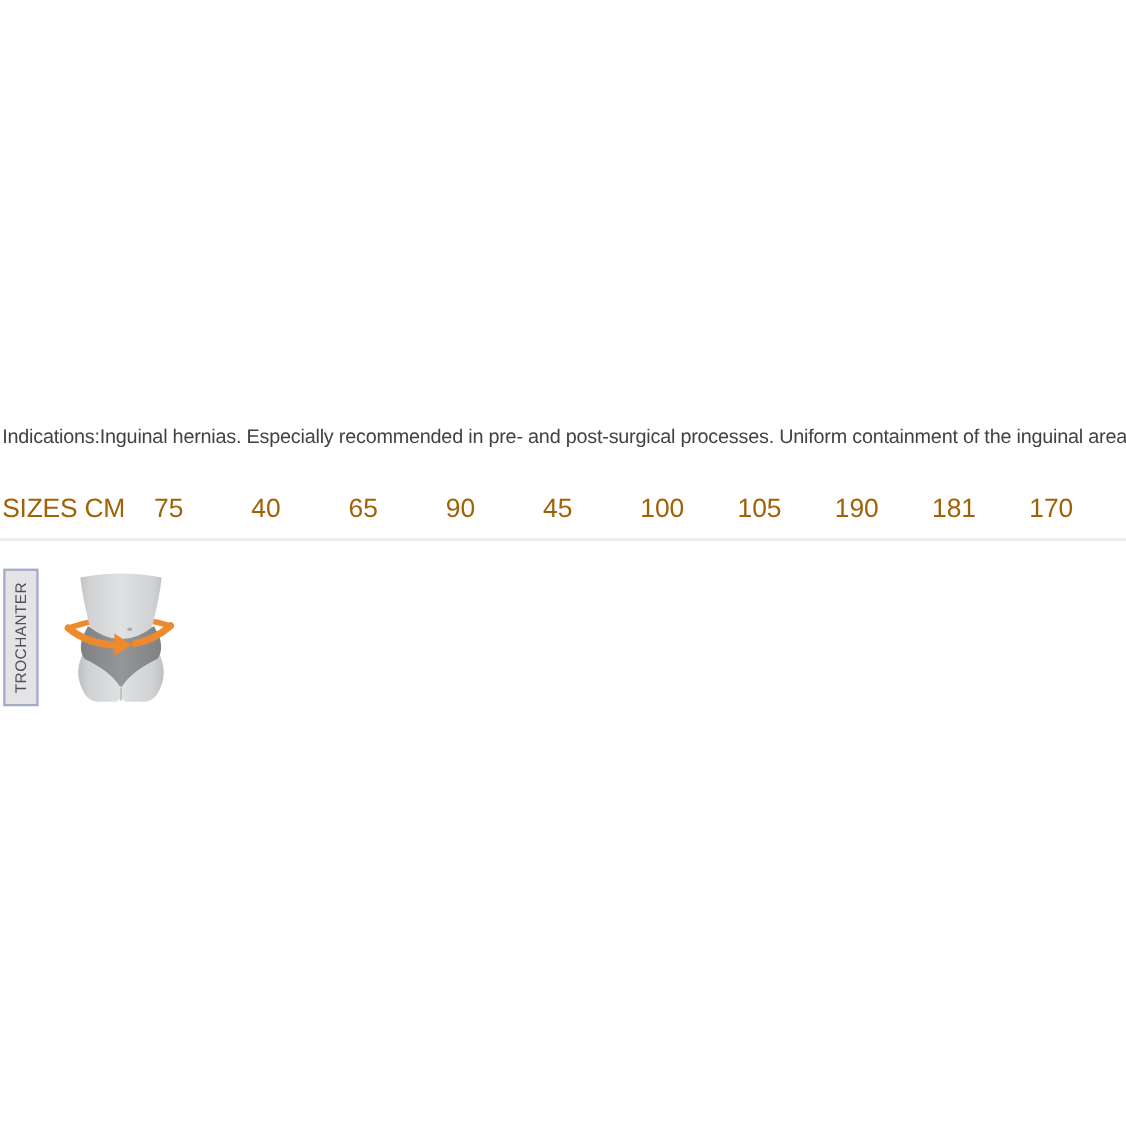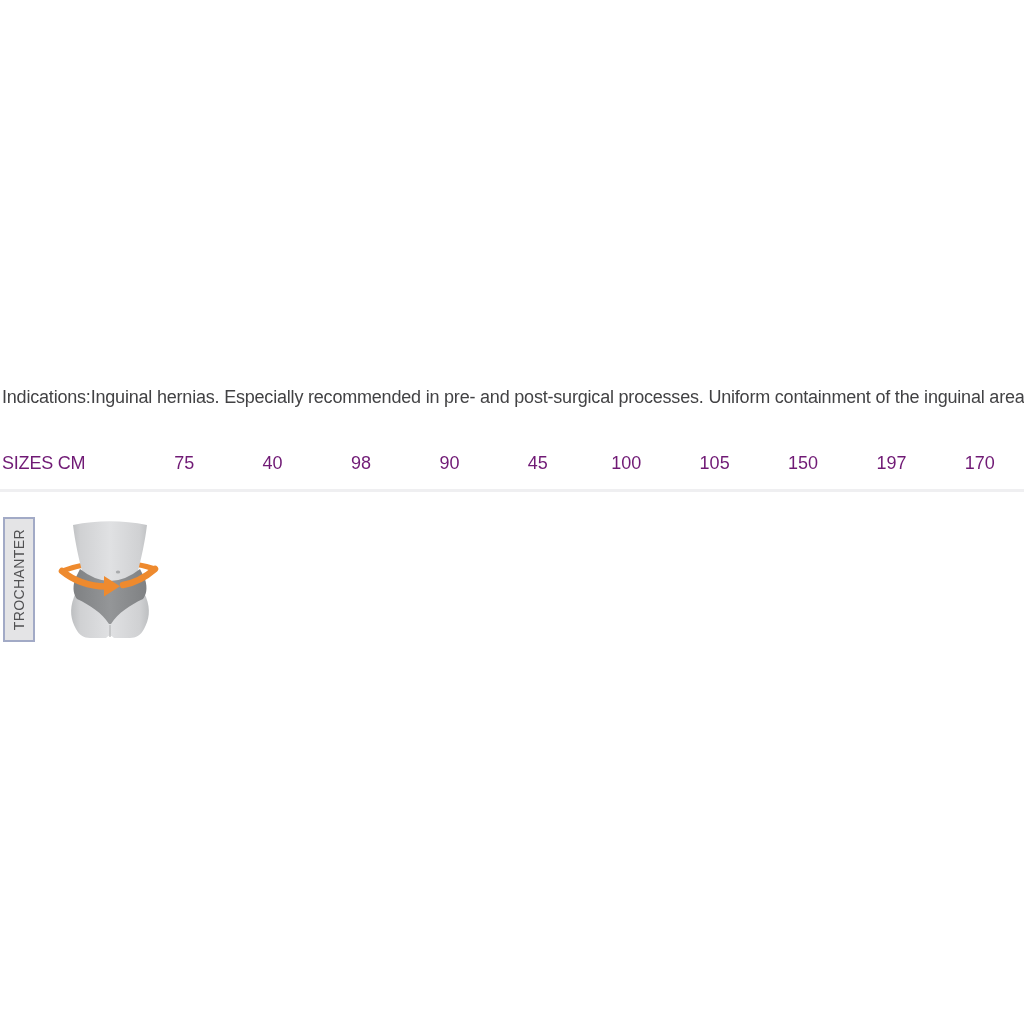--- a/index.html
+++ b/index.html
@@ -23,33 +23,32 @@
     white-space: nowrap;
   }
 
   .sizes-row {
     position: absolute;
     left: 0;
     top: 451px;
     width: 1024px;
     display: flex;
     align-items: center;
-    font-size: 18px;
+    font-size: 24px;
     line-height: 24px;
-    color: #701a75;
+    color: #a16207;
   }
   .sizes-row .sizes-label {
     flex: 0 0 140px;
     padding-left: 2px;
     letter-spacing: -0.2px;
     white-space: nowrap;
   }
   .sizes-row .size-cell {
     flex: 1 1 0;
-    text-align: center;
   }
 
   .divider {
     position: absolute;
     left: 0;
     top: 489px;
     width: 1024px;
     height: 3px;
     background: #efeff1;
   }
@@ -86,27 +85,27 @@
 </style>
 </head>
 <body>
 
 <div class="indications">Indications:Inguinal hernias. Especially recommended in pre- and post-surgical processes. Uniform containment of the inguinal area.</div>
 
 <div class="sizes-row">
   <div class="sizes-label">SIZES CM</div>
   <div class="size-cell">75</div>
   <div class="size-cell">40</div>
-  <div class="size-cell">98</div>
+  <div class="size-cell">65</div>
   <div class="size-cell">90</div>
   <div class="size-cell">45</div>
   <div class="size-cell">100</div>
   <div class="size-cell">105</div>
-  <div class="size-cell">150</div>
-  <div class="size-cell">197</div>
+  <div class="size-cell">190</div>
+  <div class="size-cell">181</div>
   <div class="size-cell">170</div>
 </div>
 
 <div class="divider"></div>
 
 <div class="row-label-box">
   <span class="vertical-text">TROCHANTER</span>
 </div>
 
 <div class="figure-wrap">

